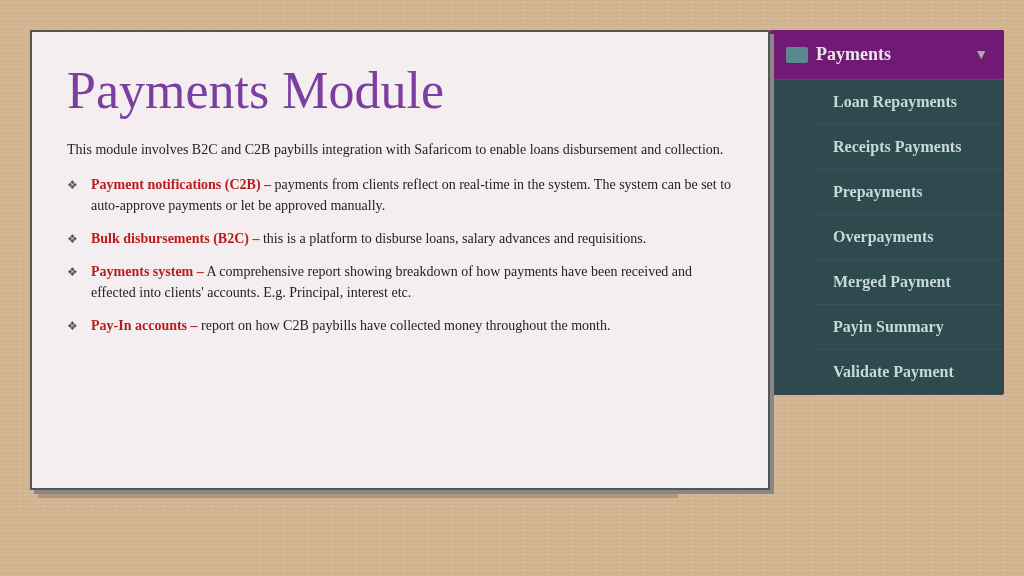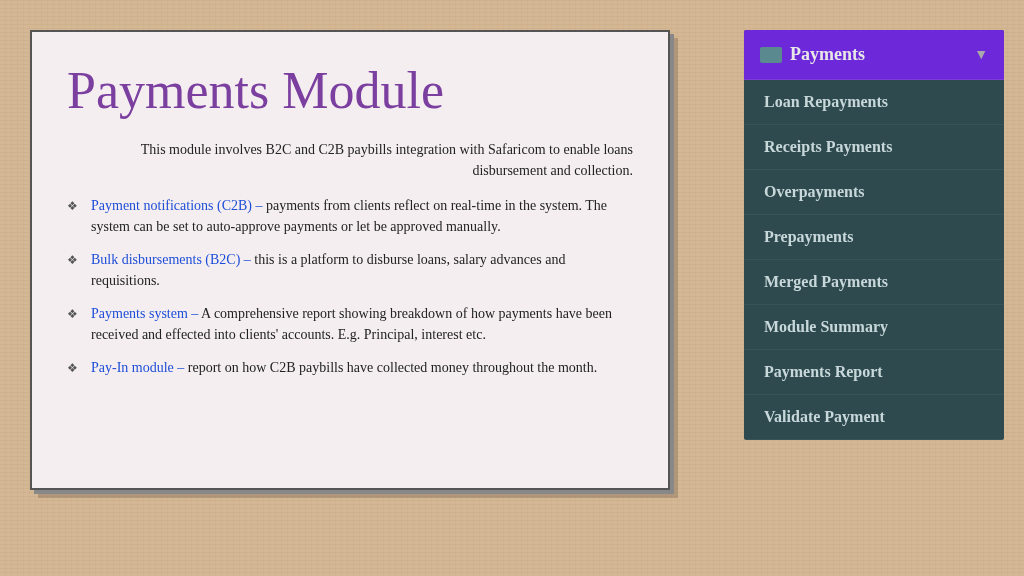--- a/index.html
+++ b/index.html
@@ -28,21 +28,21 @@
       display: flex;
       align-items: stretch;
       justify-content: space-between;
       padding: 30px 20px 30px 30px;
     }
 
     
     .main-card {
       background-color: #f5eef0;
       border: 2px solid #555;
-      width: 640px;
+      width: 740px;
       min-height: 460px;
       padding: 30px 35px 30px 35px;
       position: relative;
       box-shadow: 4px 4px 0 #888;
     }
 
     .main-card-shadow {
       position: absolute;
       top: 8px;
       left: 8px;
@@ -59,21 +59,20 @@
       font-weight: 400;
       margin-bottom: 20px;
       line-height: 1.1;
     }
 
     .card-intro {
       font-size: 14px;
       color: #222;
       margin-bottom: 14px;
       line-height: 1.5;
-      text-align: right;
     }
 
     .bullet-list {
       list-style: none;
       padding: 0;
     }
 
     .bullet-list li {
       font-size: 14px;
       color: #222;
@@ -86,35 +85,35 @@
     .bullet-list li::before {
       content: '❖';
       position: absolute;
       left: 0;
       color: #555;
       font-size: 12px;
       top: 2px;
     }
 
     .bullet-list li strong {
-      font-weight: normal;
-      color: #1d4ed8;
+      font-weight: bold;
+      color: #b91c1c;
     }
 
     
     .sidebar {
       width: 260px;
       background-color: #2e4a4f;
       border-radius: 2px;
       overflow: hidden;
       align-self: flex-start;
     }
 
     .sidebar-header {
-      background-color: #6d28d9;
+      background-color: #701a75;
       color: #e8e8e8;
       font-size: 18px;
       font-weight: bold;
       padding: 14px 16px;
       display: flex;
       align-items: center;
       justify-content: space-between;
       border-bottom: 1px solid rgba(255,255,255,0.1);
     }
 
@@ -138,50 +137,50 @@
     }
 
     .sidebar-item {
       padding: 13px 20px;
       color: #c8d8da;
       font-size: 16px;
       font-weight: 600;
       cursor: pointer;
       border-bottom: 1px solid rgba(255,255,255,0.05);
       transition: background 0.15s;
+      margin-left: 43px;
     }
   </style>
 </head>
 <body>
 
 <div style="position: relative; flex-shrink: 0;">
   <div class="main-card-shadow"></div>
   <div class="main-card">
     <h1 class="card-title">Payments Module</h1>
     <p class="card-intro">This module involves B2C and C2B paybills integration with Safaricom to enable loans disbursement and collection.</p>
     <ul class="bullet-list">
     <li><strong>Payment notifications (C2B) –</strong> payments from clients reflect on real-time in the system. The system can be set to auto-approve payments or let be approved manually.</li>
         <li><strong>Bulk disbursements (B2C) –</strong> this is a platform to disburse loans, salary advances and requisitions.</li>
         <li><strong>Payments system –</strong> A comprehensive report showing breakdown of how payments have been received and effected into clients' accounts. E.g. Principal, interest etc.</li>
-        <li><strong>Pay-In module –</strong> report on how C2B paybills have collected money throughout the month.</li>
+        <li><strong>Pay-In accounts –</strong> report on how C2B paybills have collected money throughout the month.</li>
       </ul>
   </div>
 </div>
 
 <div class="sidebar">
   <div class="sidebar-header">
     <div class="sidebar-header-left">
       <span class="sidebar-header-icon"></span>
       <span>Payments</span>
     </div>
     <span class="sidebar-arrow">▼</span>
   </div>
   <div id="sidebar-items-container">
       <div class="sidebar-item">Loan Repayments</div>
       <div class="sidebar-item">Receipts Payments</div>
+      <div class="sidebar-item">Prepayments</div>
       <div class="sidebar-item">Overpayments</div>
-      <div class="sidebar-item">Prepayments</div>
-      <div class="sidebar-item">Merged Payments</div>
-      <div class="sidebar-item">Module Summary</div>
-      <div class="sidebar-item">Payments Report</div>
+      <div class="sidebar-item">Merged Payment</div>
+      <div class="sidebar-item">Payin Summary</div>
       <div class="sidebar-item">Validate Payment</div>
     </div>
 </div>
 
 </body></html>

